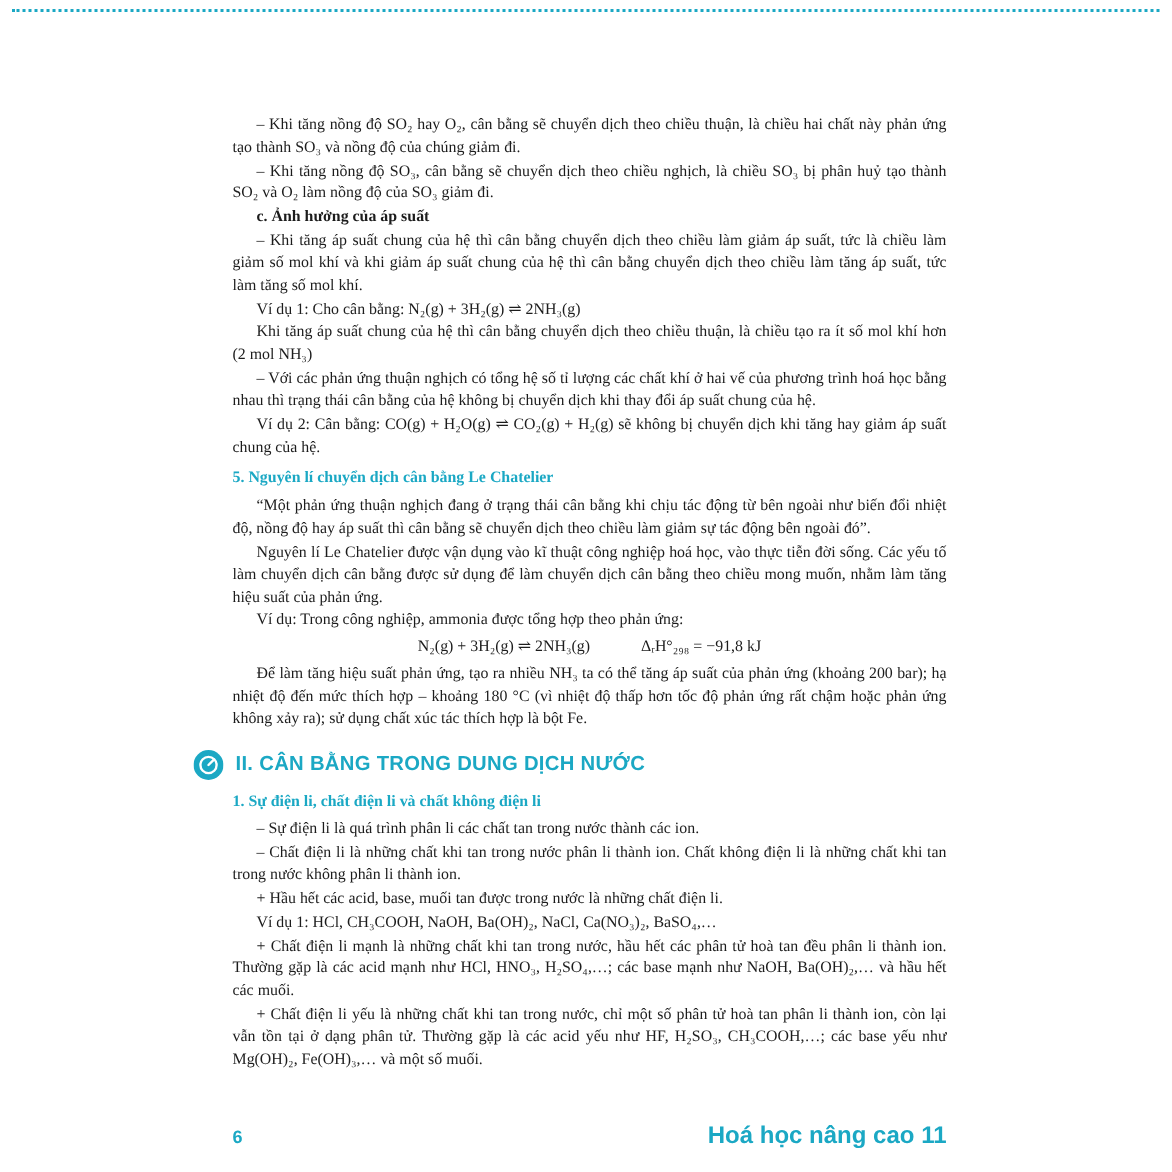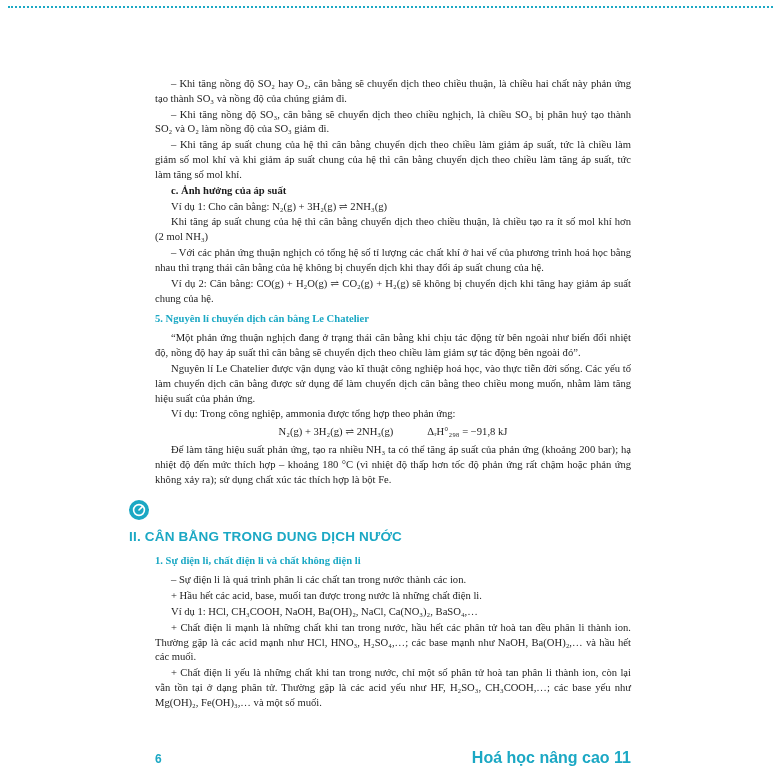--- a/index.html
+++ b/index.html
@@ -33,21 +33,20 @@
     margin-top:8px; margin-bottom:4px;
   }
   .equation-row {
     display:flex; justify-content:center; align-items:baseline;
     gap:34px; margin:3px 0 3px 0; text-indent:0; text-align:right;
   }
   .section-heading {
     display:flex; gap:8px;
     margin:12px 0 8px -26px;
     text-indent:0;
-    flex-direction:column;
   }
   .section-heading .icon { width:20px; height:20px; flex:0 0 auto; display:inline-block; }
   .section-heading .txt {
     font-family:"Liberation Sans","DejaVu Sans",sans-serif;
     font-weight:bold; font-size:13.5px; color:var(--accent);
     letter-spacing:0.2px;
   }
   .footer {
     position:absolute; left:155px; right:150px; bottom:14px;
     display:flex; justify-content:space-between; align-items:baseline;
@@ -58,22 +57,22 @@
   .book-title { font-size:16px; }
 </style>
 </head>
 <body>
 
 <div class="page" style="--accent: #1ba8c4;">
   <div class="top-border"></div>
   <main class="content" id="content">
       <p class="block ">– Khi tăng nồng độ SO₂ hay O₂, cân bằng sẽ chuyển dịch theo chiều thuận, là chiều hai chất này phản ứng tạo thành SO₃ và nồng độ của chúng giảm đi.</p>
       <p class="block ">– Khi tăng nồng độ SO₃, cân bằng sẽ chuyển dịch theo chiều nghịch, là chiều SO₃ bị phân huỷ tạo thành SO₂ và O₂ làm nồng độ của SO₃ giảm đi.</p>
+      <p class="block h-bold">c. Ảnh hưởng của áp suất</p>
       <p class="block ">– Khi tăng áp suất chung của hệ thì cân bằng chuyển dịch theo chiều làm giảm áp suất, tức là chiều làm giảm số mol khí và khi giảm áp suất chung của hệ thì cân bằng chuyển dịch theo chiều làm tăng áp suất, tức làm tăng số mol khí.</p>
-      <p class="block h-bold">c. Ảnh hưởng của áp suất</p>
       <p class="block ">Ví dụ 1: Cho cân bằng: N₂(g) + 3H₂(g) ⇌ 2NH₃(g)</p>
       <p class="block ">Khi tăng áp suất chung của hệ thì cân bằng chuyển dịch theo chiều thuận, là chiều tạo ra ít số mol khí hơn (2 mol NH₃)</p>
       <p class="block ">– Với các phản ứng thuận nghịch có tổng hệ số tỉ lượng các chất khí ở hai vế của phương trình hoá học bằng nhau thì trạng thái cân bằng của hệ không bị chuyển dịch khi thay đổi áp suất chung của hệ.</p>
       <p class="block ">Ví dụ 2: Cân bằng: CO(g) + H₂O(g) ⇌ CO₂(g) + H₂(g) sẽ không bị chuyển dịch khi tăng hay giảm áp suất chung của hệ.</p>
       <p class="block h-teal">5. Nguyên lí chuyển dịch cân bằng Le Chatelier</p>
       <p class="block ">“Một phản ứng thuận nghịch đang ở trạng thái cân bằng khi chịu tác động từ bên ngoài như biến đổi nhiệt độ, nồng độ hay áp suất thì cân bằng sẽ chuyển dịch theo chiều làm giảm sự tác động bên ngoài đó”.</p>
       <p class="block ">Nguyên lí Le Chatelier được vận dụng vào kĩ thuật công nghiệp hoá học, vào thực tiễn đời sống. Các yếu tố làm chuyển dịch cân bằng được sử dụng để làm chuyển dịch cân bằng theo chiều mong muốn, nhằm làm tăng hiệu suất của phản ứng.</p>
       <p class="block ">Ví dụ: Trong công nghiệp, ammonia được tổng hợp theo phản ứng:</p>
       <div class="equation-row">
         <span>N₂(g) + 3H₂(g) ⇌ 2NH₃(g)</span>
@@ -83,20 +82,21 @@
       <div class="section-heading">
         <span class="icon" style="color: rgb(27, 168, 196);"><svg viewBox="0 0 20 20" width="20" height="20" aria-hidden="true">
             <circle cx="10" cy="10" r="10" fill="currentColor"></circle>
             <circle cx="10" cy="10" r="5.4" fill="none" stroke="#fff" stroke-width="1.6"></circle>
             <line x1="10" y1="10" x2="13.6" y2="6.4" stroke="#fff" stroke-width="1.6" stroke-linecap="round"></line>
           </svg></span>
         <span class="txt">II. CÂN BẰNG TRONG DUNG DỊCH NƯỚC</span>
       </div>
       <p class="block h-teal2">1. Sự điện li, chất điện li và chất không điện li</p>
       <p class="block ">– Sự điện li là quá trình phân li các chất tan trong nước thành các ion.</p>
+      <p class="block ">– Chất điện li là những chất khi tan trong nước phân li thành ion. Chất không điện li là những chất khi tan trong nước không phân li thành ion.</p>
       <p class="block ">+ Hầu hết các acid, base, muối tan được trong nước là những chất điện li.</p>
       <p class="block ">Ví dụ 1: HCl, CH₃COOH, NaOH, Ba(OH)₂, NaCl, Ca(NO₃)₂, BaSO₄,…</p>
       <p class="block ">+ Chất điện li mạnh là những chất khi tan trong nước, hầu hết các phân tử hoà tan đều phân li thành ion. Thường gặp là các acid mạnh như HCl, HNO₃, H₂SO₄,…; các base mạnh như NaOH, Ba(OH)₂,… và hầu hết các muối.</p>
       <p class="block ">+ Chất điện li yếu là những chất khi tan trong nước, chỉ một số phân tử hoà tan phân li thành ion, còn lại vẫn tồn tại ở dạng phân tử. Thường gặp là các acid yếu như HF, H₂SO₃, CH₃COOH,…; các base yếu như Mg(OH)₂, Fe(OH)₃,… và một số muối.</p>
     </main>
   <footer class="footer">
     <span class="page-num">6</span>
     <span class="book-title">Hoá học nâng cao 11</span>
   </footer>
 </div>

